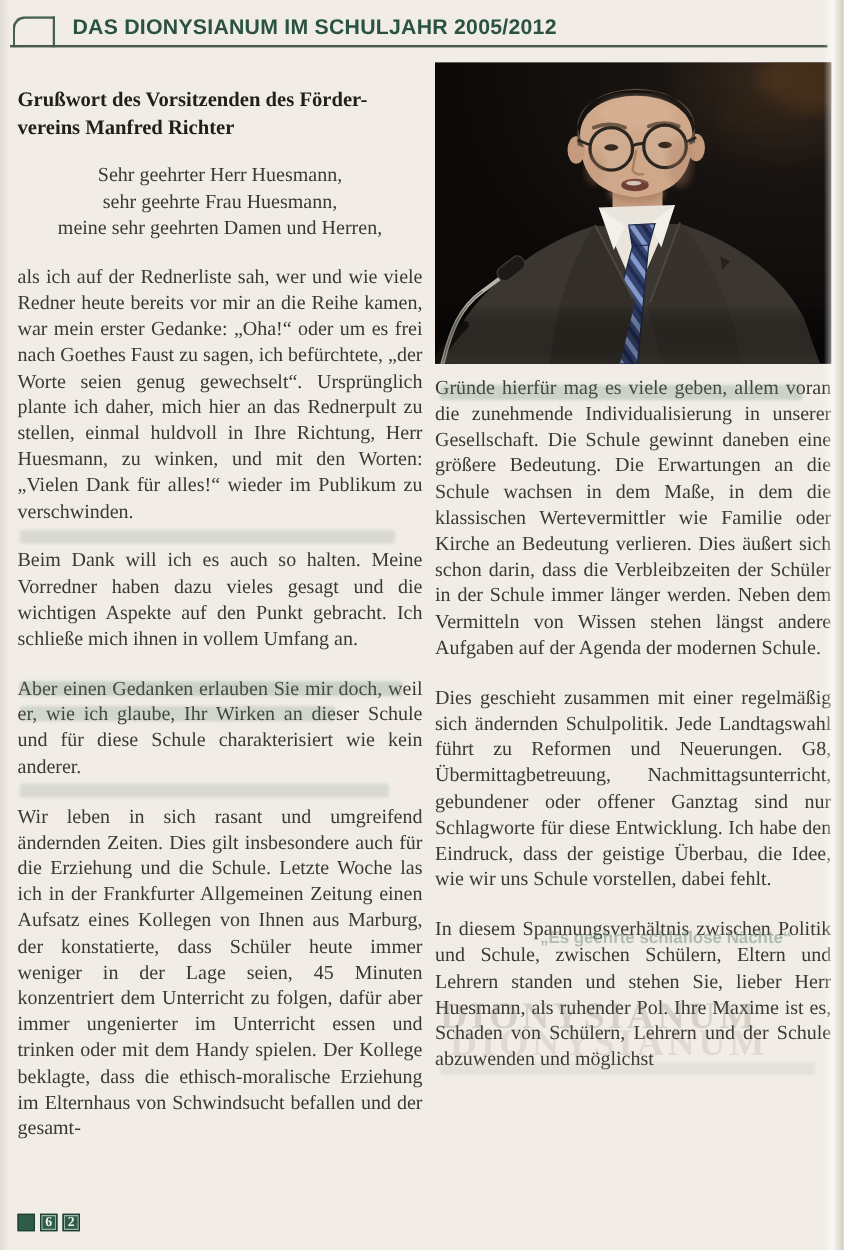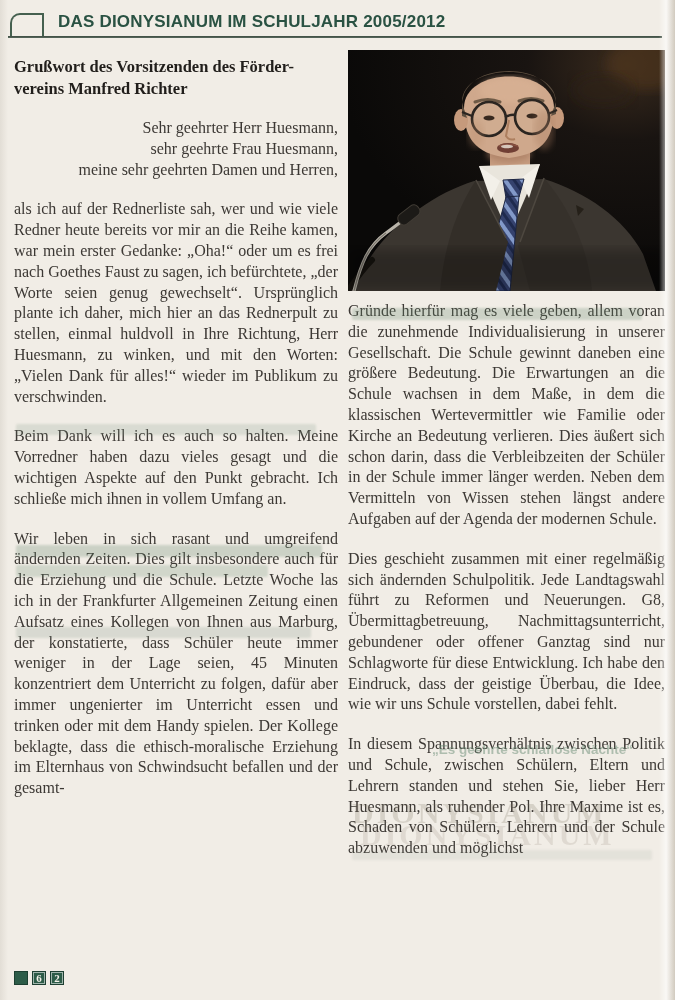--- a/index.html
+++ b/index.html
@@ -39,23 +39,23 @@
   }
 
   
   .col{position:absolute;font-size:16px;line-height:20.8px;text-align:justify;
        hyphens:auto;-webkit-hyphens:auto;}
   .col-left{left:14px;top:52px;width:324px;}
   .col-right{left:348px;top:50px;width:317px;}
   .col p{margin:0 0 19px 0;}
   .heading{
     font-weight:bold;font-size:16.5px;line-height:22px;color:#211e1b;
-    white-space:pre-line;margin:4px 0 18px 0;text-align:left;
-  }
-  .salutation{white-space:pre-line;text-align:right;}
+    white-space:pre-line;margin:17px 0 18px 0;text-align:left;
+  }
+  .salutation{white-space:pre-line;text-align:center;}
 
   
   .photo{width:317px;height:241px;display:block;margin:0 0 10px 0;background:#0c0a09;}
 
   
   .footer-boxes{position:absolute;left:14px;top:971px;display:flex;gap:4px;z-index:45;}
   .pagebox{
     width:14px;height:14px;background:#2d5c48;border:1px solid #1d3f31;
     box-sizing:border-box;display:flex;align-items:center;justify-content:center;
     font-family:"Liberation Serif",serif;font-weight:bold;font-size:11px;color:#f4f1ea;
@@ -86,20 +86,21 @@
 <div class="header-rule"></div>
 
 <div class="col col-left">
   <h2 class="heading">Grußwort des Vorsitzenden des Förder-
 vereins Manfred Richter</h2>
   <p class="salutation">Sehr geehrter Herr Huesmann,
 sehr geehrte Frau Huesmann,
 meine sehr geehrten Damen und Herren,</p>
   <p>als ich auf der Rednerliste sah, wer und wie viele Redner heute bereits vor mir an die Reihe kamen, war mein erster Gedanke: „Oha!“ oder um es frei nach Goethes Faust zu sagen, ich befürchtete, „der Worte seien genug gewechselt“. Ursprünglich plante ich daher, mich hier an das Rednerpult zu stellen, einmal huldvoll in Ihre Richtung, Herr Huesmann, zu winken, und mit den Worten:„Vielen Dank für alles!“ wieder im Publikum zu verschwinden.</p>
   <p>Beim Dank will ich es auch so halten. Meine Vorredner haben dazu vieles gesagt und die wichtigen Aspekte auf den Punkt gebracht. Ich schließe mich ihnen in vollem Umfang an.</p>
+  <p>Aber einen Gedanken erlauben Sie mir doch, weil er, wie ich glaube, Ihr Wirken an dieser Schule und für diese Schule charakterisiert wie kein anderer.</p>
   <p>Wir leben in sich rasant und umgreifend ändernden Zeiten. Dies gilt insbesondere auch für die Erziehung und die Schule. Letzte Woche las ich in der Frankfurter Allgemeinen Zeitung einen Aufsatz eines Kollegen von Ihnen aus Marburg, der konstatierte, dass Schüler heute immer weniger in der Lage seien, 45 Minuten konzentriert dem Unterricht zu folgen, dafür aber immer ungenierter im Unterricht essen und trinken oder mit dem Handy spielen. Der Kollege beklagte, dass die ethisch-moralische Erziehung im Elternhaus von Schwindsucht befallen und der gesamt-</p>
 </div>
 
 <div class="col col-right">
   <svg class="photo" viewBox="0 0 317 241" xmlns="http://www.w3.org/2000/svg">
     <defs>
       <radialGradient id="bgGrad" cx="88%" cy="6%" r="90%">
         <stop offset="0%" stop-color="#3a2b1e"></stop>
         <stop offset="35%" stop-color="#191411"></stop>
         <stop offset="100%" stop-color="#0a0908"></stop>

